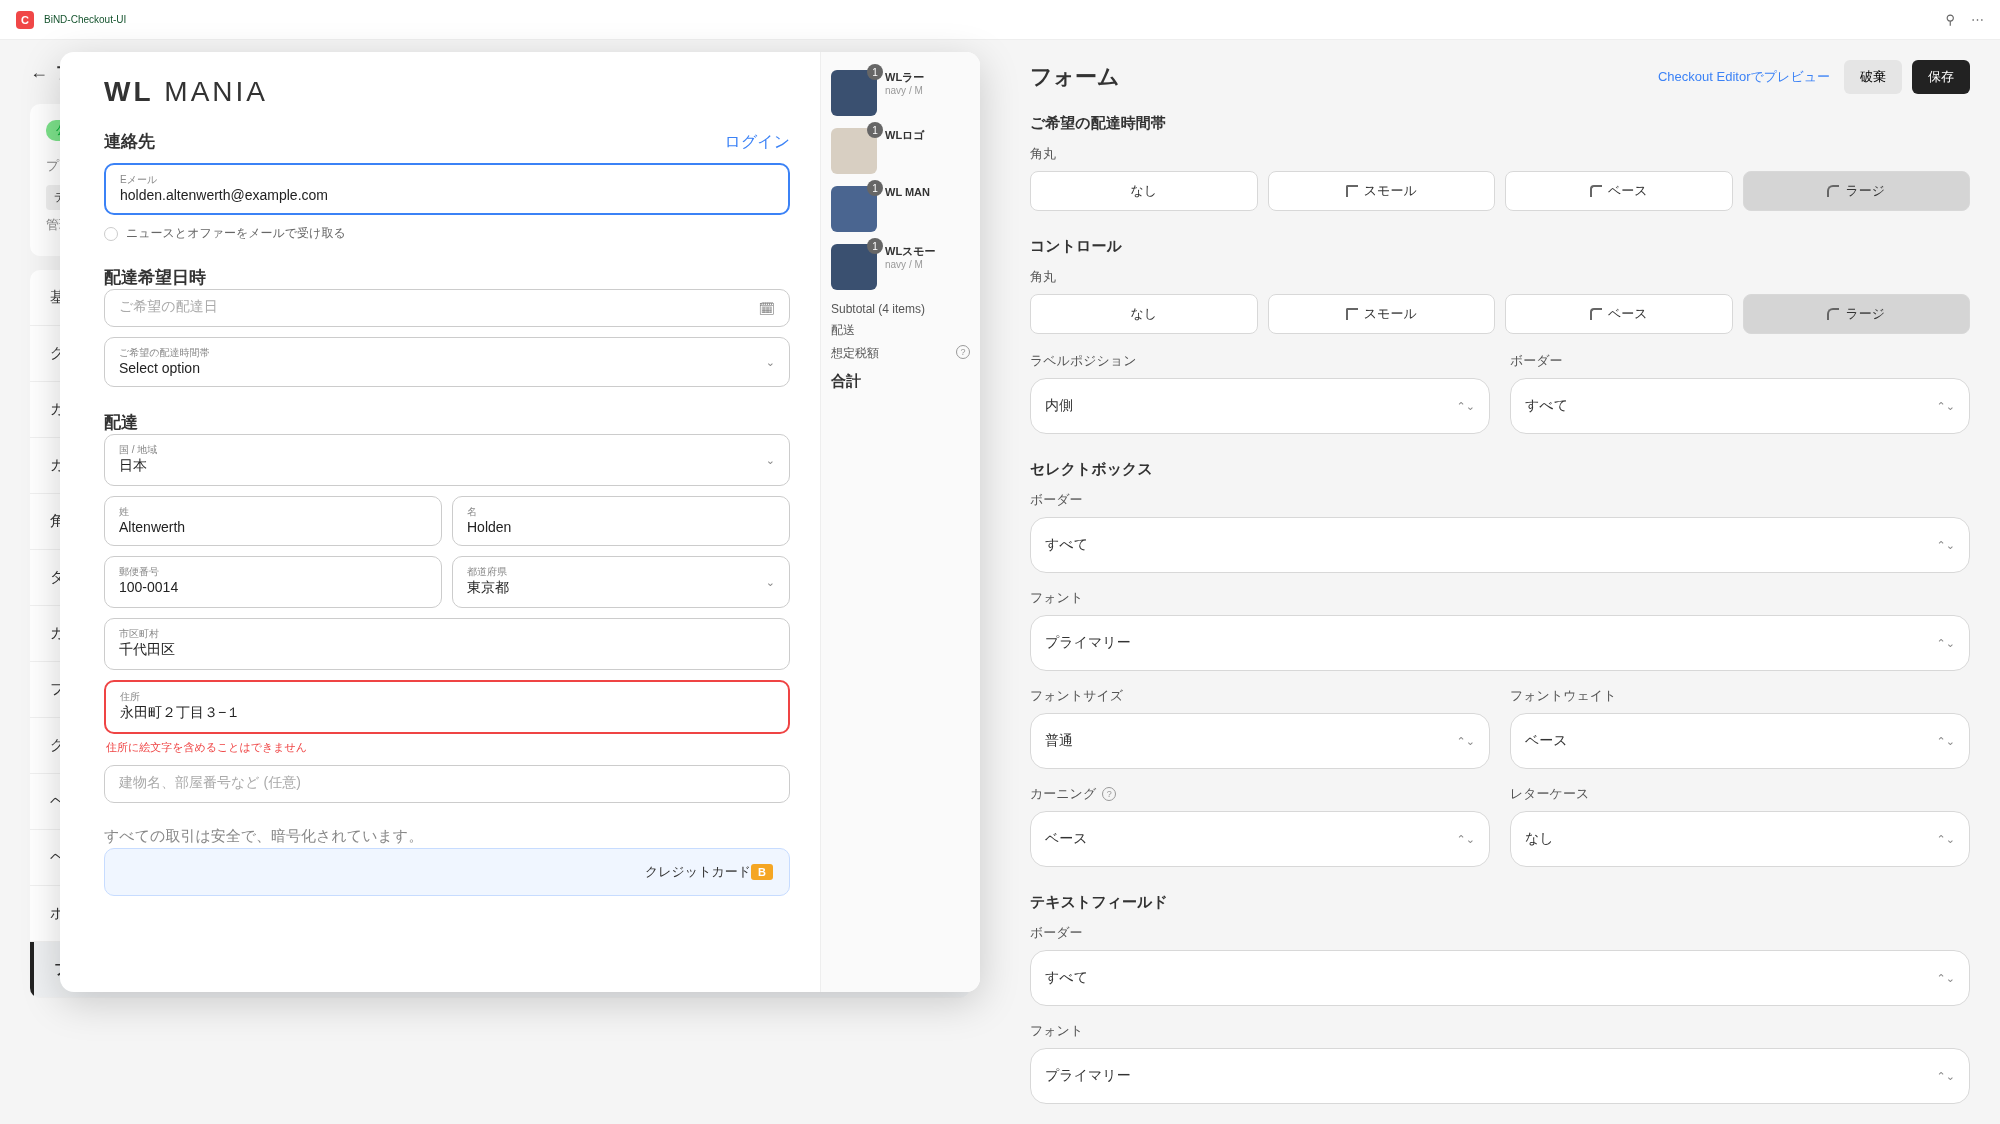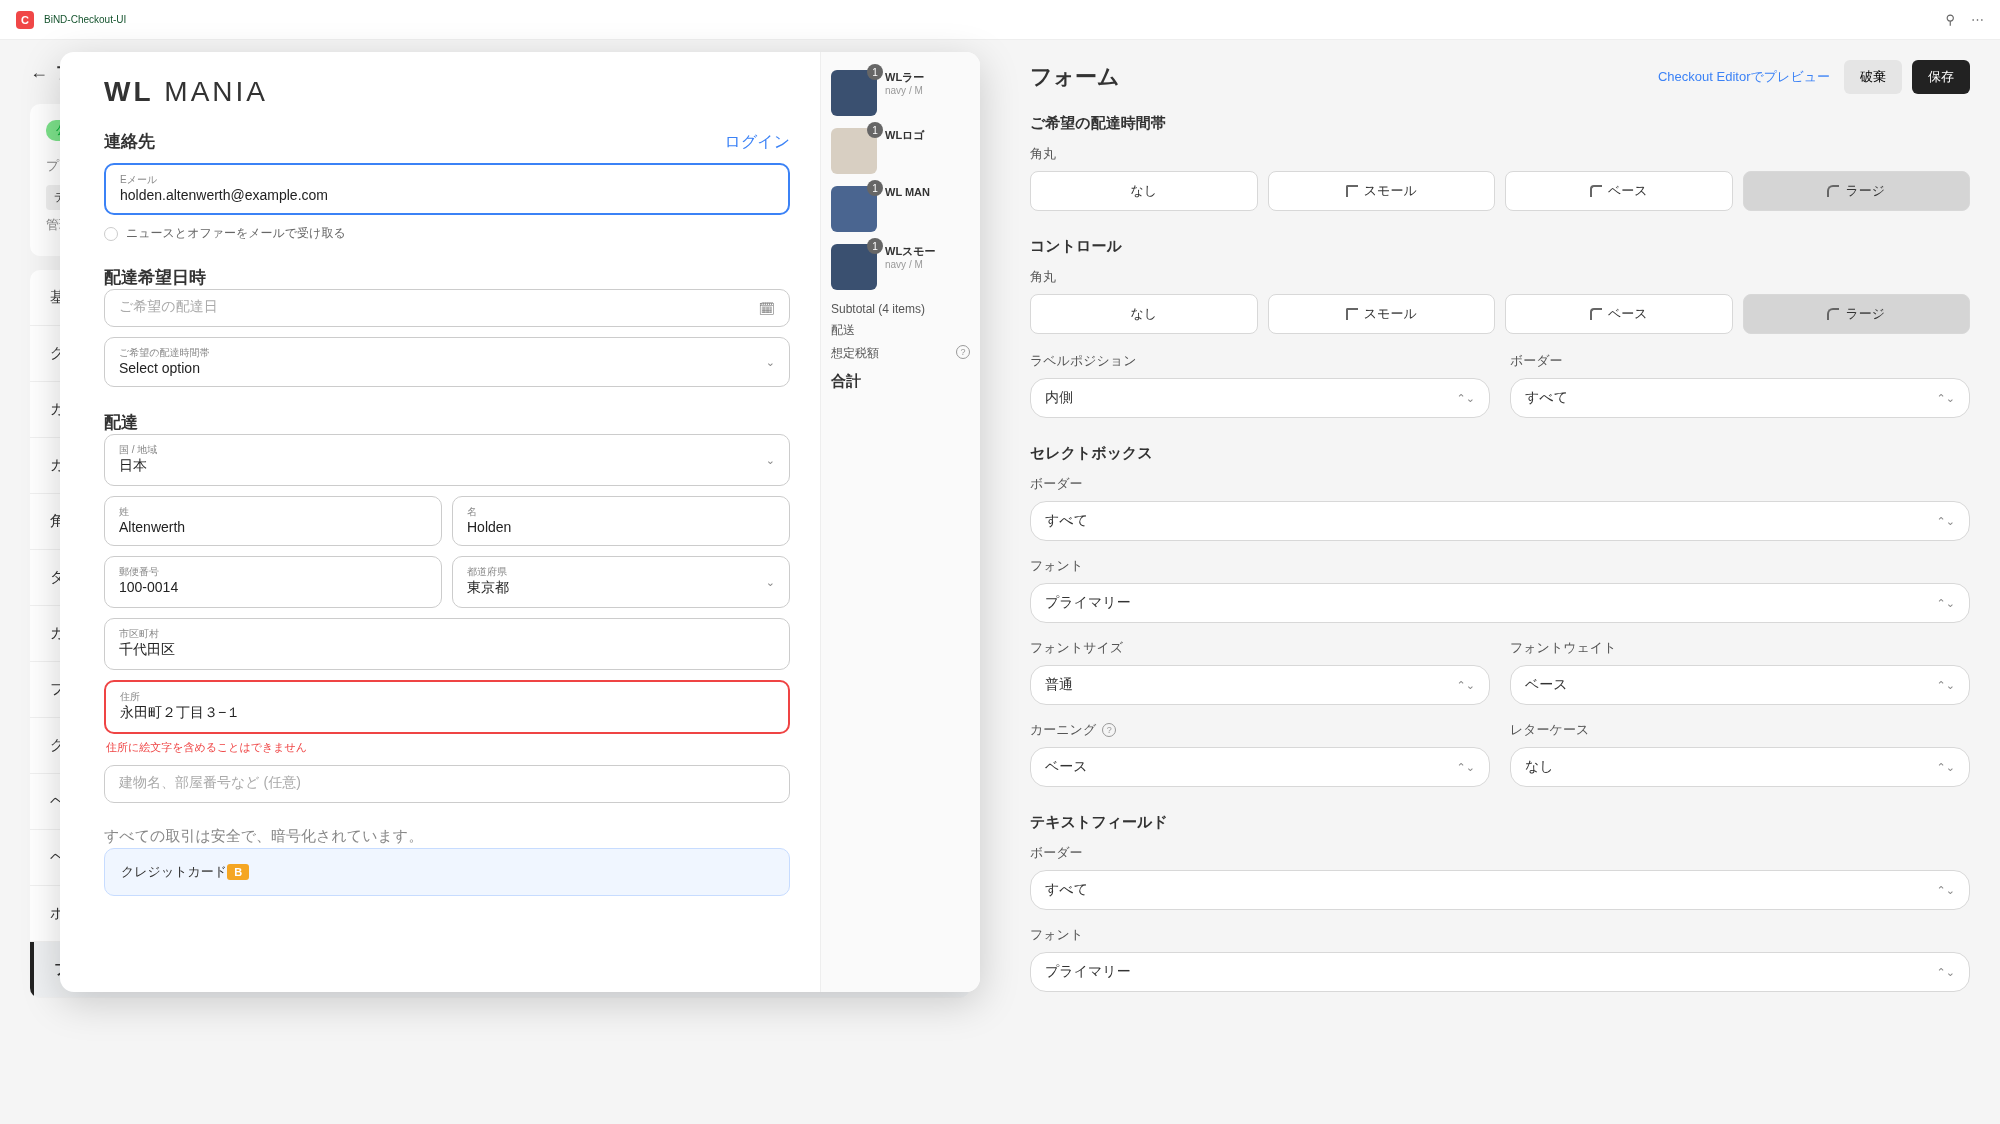--- a/index.html
+++ b/index.html
@@ -41,21 +41,21 @@
 .segmented { display: flex; gap: 10px; margin-bottom: 18px; }
 .seg-btn { flex: 1; background: #fff; border: 1px solid #d8d8d8; border-radius: 8px; padding: 10px; text-align: center; cursor: pointer; font-size: 13px; display: flex; align-items: center; justify-content: center; gap: 6px; }
 .seg-btn.active { background: #d5d5d5; }
 .corner-icon { width: 12px; height: 12px; border: 2px solid #666; border-right: none; border-bottom: none; }
 .corner-icon.sm { border-top-left-radius: 2px; }
 .corner-icon.base { border-top-left-radius: 4px; }
 .corner-icon.lg { border-top-left-radius: 6px; }
 
 .row2 { display: flex; gap: 20px; margin-bottom: 16px; }
 .col { flex: 1; }
-.select-like { background: #fff; border: 1px solid #d8d8d8; border-radius: 16px; padding: 10px 14px; display: flex; justify-content: space-between; align-items: center; cursor: pointer; font-size: 14px; }
+.select-like { background: #fff; border: 1px solid #d8d8d8; border-radius: 16px; padding: 18px 14px; display: flex; justify-content: space-between; align-items: center; cursor: pointer; font-size: 14px; }
 .select-like .updown { color: #888; font-size: 11px; }
 
 
 .modal { position: absolute; top: 12px; left: 60px; width: 920px; height: 940px; background: #fff; border-radius: 14px; box-shadow: 0 10px 40px rgba(0,0,0,.18); display: flex; overflow: hidden; }
 .modal-main { flex: 1; padding: 24px 30px 24px 44px; overflow-y: auto; }
 .modal-side { width: 160px; background: #fafafa; border-left: 1px solid #eee; padding: 18px 10px; }
 .brand-logo { font-size: 28px; font-weight: 800; letter-spacing: 3px; margin-bottom: 22px; }
 .brand-logo .bold { font-weight: 900; }
 .brand-logo .thin { font-weight: 400; }
 
@@ -73,21 +73,21 @@
 .field .chev { position: absolute; right: 14px; top: 50%; transform: translateY(-50%); color: #888; font-size: 11px; }
 .field .cal { position: absolute; right: 14px; top: 50%; transform: translateY(-50%); color: #666; }
 .field-row { display: flex; gap: 10px; }
 .field-row .field { flex: 1; }
 
 .checkbox-row { display: flex; align-items: center; gap: 8px; font-size: 12px; color: #666; margin-bottom: 8px; }
 .checkbox-circle { width: 14px; height: 14px; border: 1.5px solid #ccc; border-radius: 50%; }
 
 .error-text { color: #ef4444; font-size: 11px; margin: -4px 0 10px 2px; font-family: Liberation Mono, monospace; }
 .payment-note { font-size: 15px; color: #888; margin: 4px 0 2px; }
-.payment-box { border: 1px solid #c7dcff; background: #f0f6ff; border-radius: 10px; padding: 14px 16px; display: flex; justify-content: flex-start; align-items: center; }
+.payment-box { border: 1px solid #c7dcff; background: #f0f6ff; border-radius: 10px; padding: 14px 16px; display: flex; justify-content: flex-end; align-items: center; }
 .cc-badge { background: #f5a623; color: #fff; font-weight: 700; font-size: 11px; padding: 2px 7px; border-radius: 3px; }
 
 .cart-item { display: flex; gap: 8px; margin-bottom: 12px; align-items: flex-start; }
 .thumb { width: 46px; height: 46px; background: #3a5070; border-radius: 6px; position: relative; flex-shrink: 0; }
 .thumb.bag { background: #4a6590; }
 .thumb.photo { background: #d8cfc2; }
 .thumb .badge { position: absolute; top: -6px; right: -6px; background: #666; color: #fff; border-radius: 50%; width: 16px; height: 16px; font-size: 10px; display: flex; align-items: center; justify-content: center; }
 .cart-name { font-size: 11px; font-weight: 600; white-space: nowrap; overflow: hidden; text-overflow: ellipsis; max-width: 80px; }
 .cart-variant { font-size: 10px; color: #999; }
 .summary-row { font-size: 12px; color: #555; margin-top: 6px; display: flex; justify-content: space-between; }

